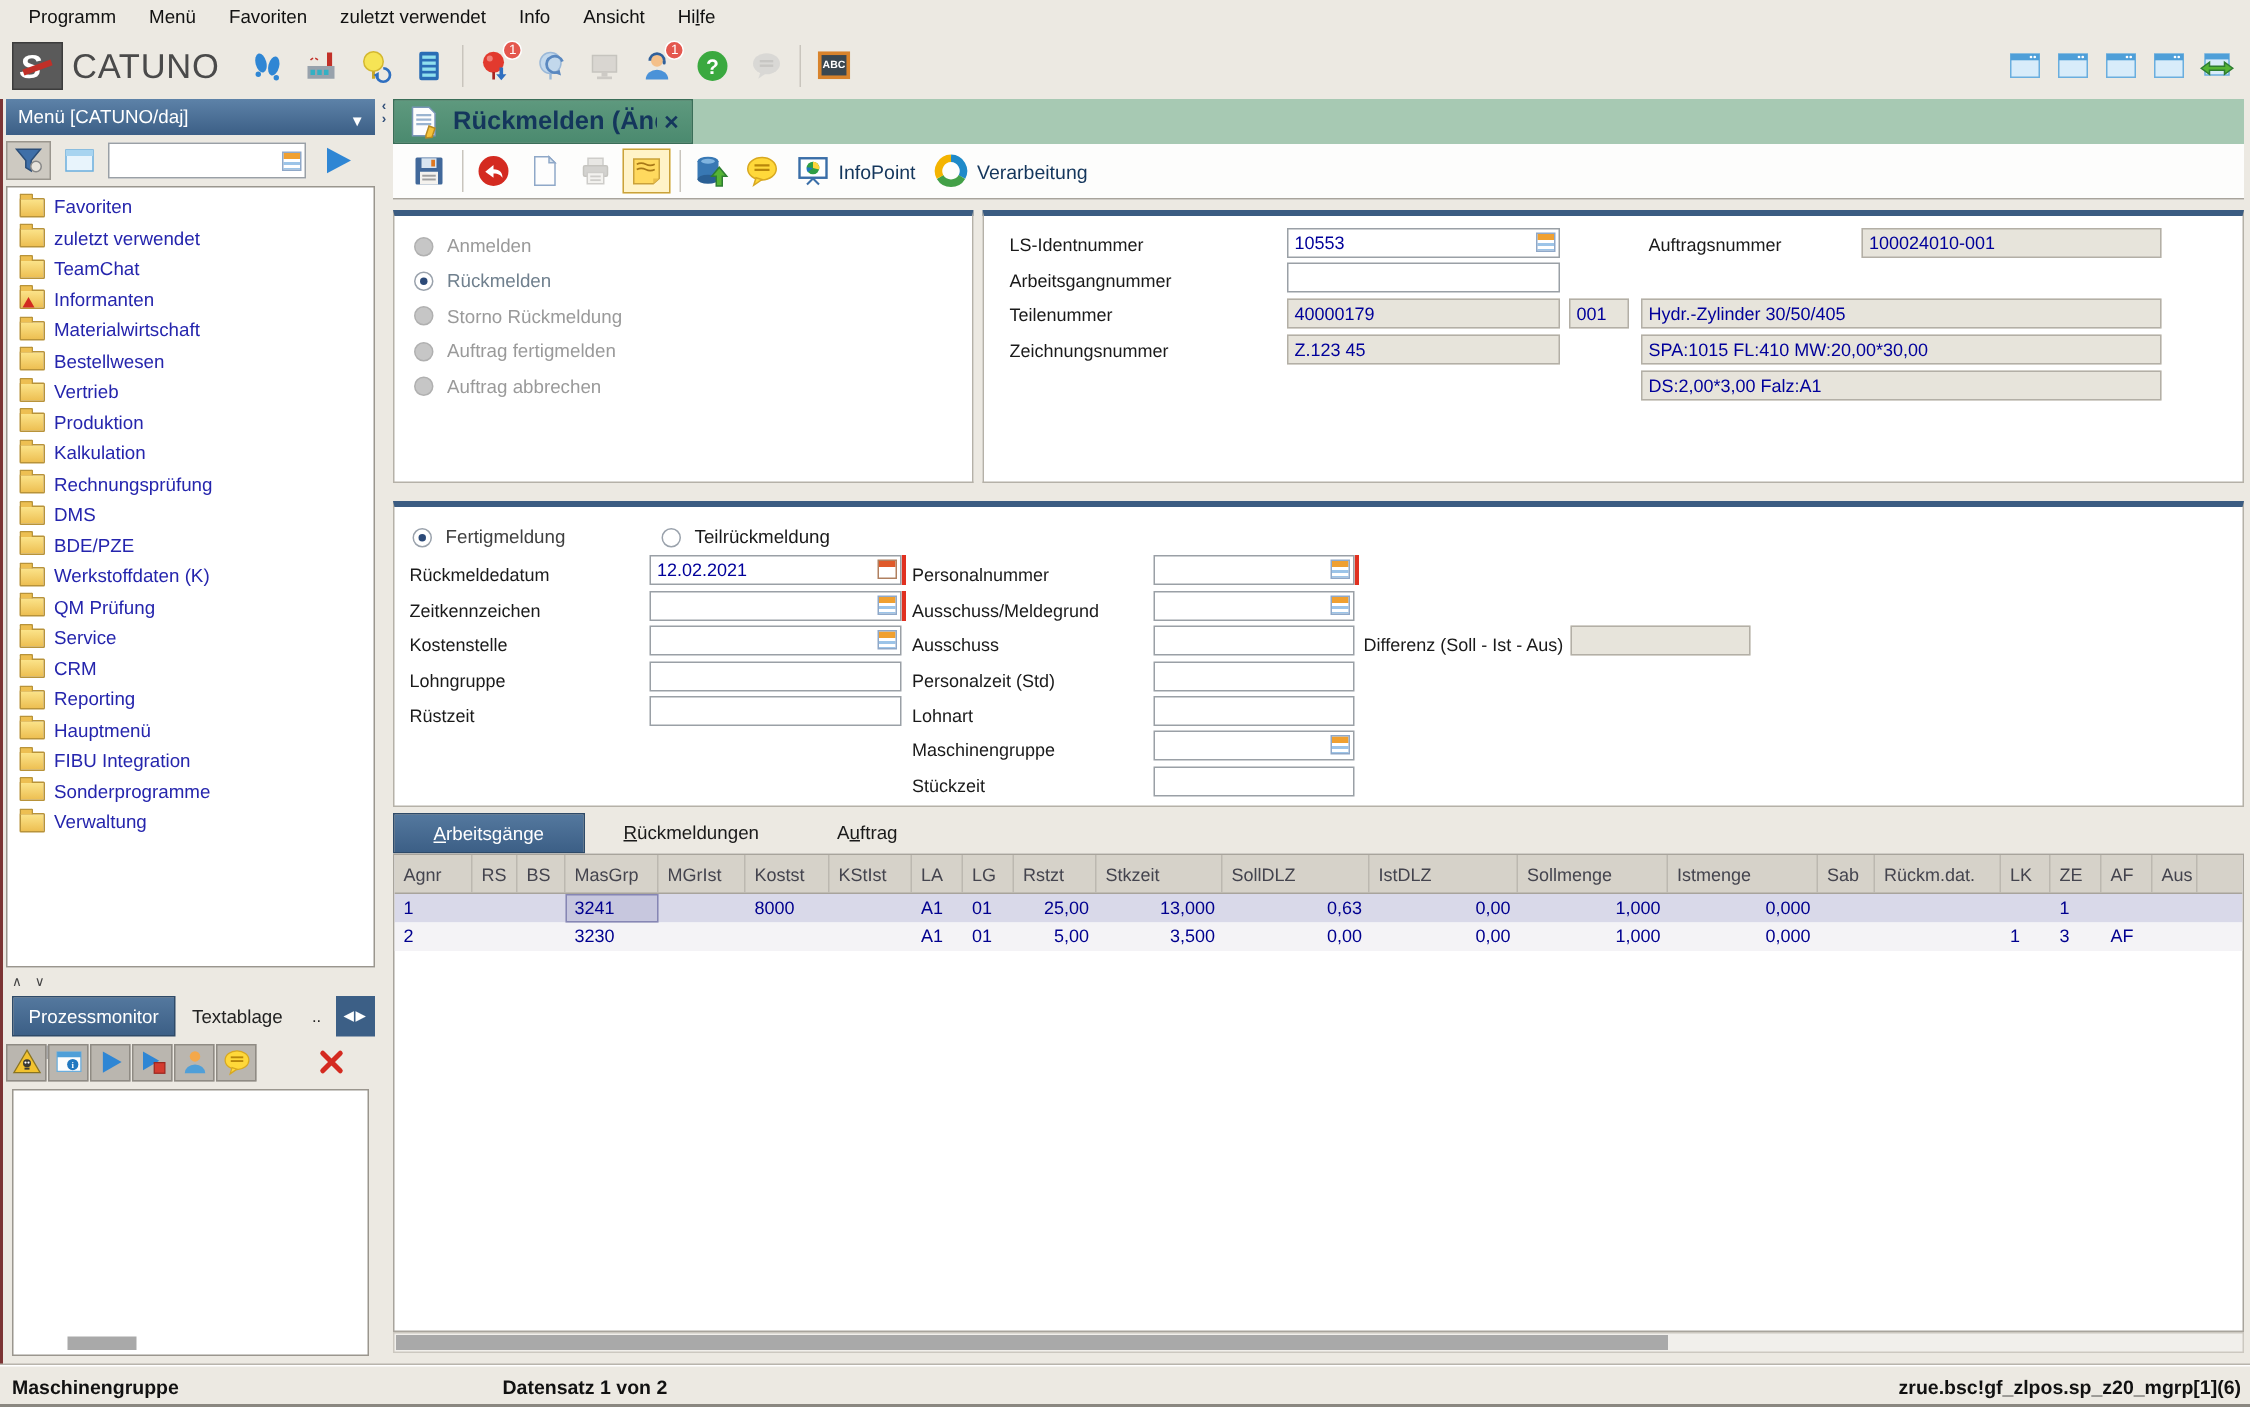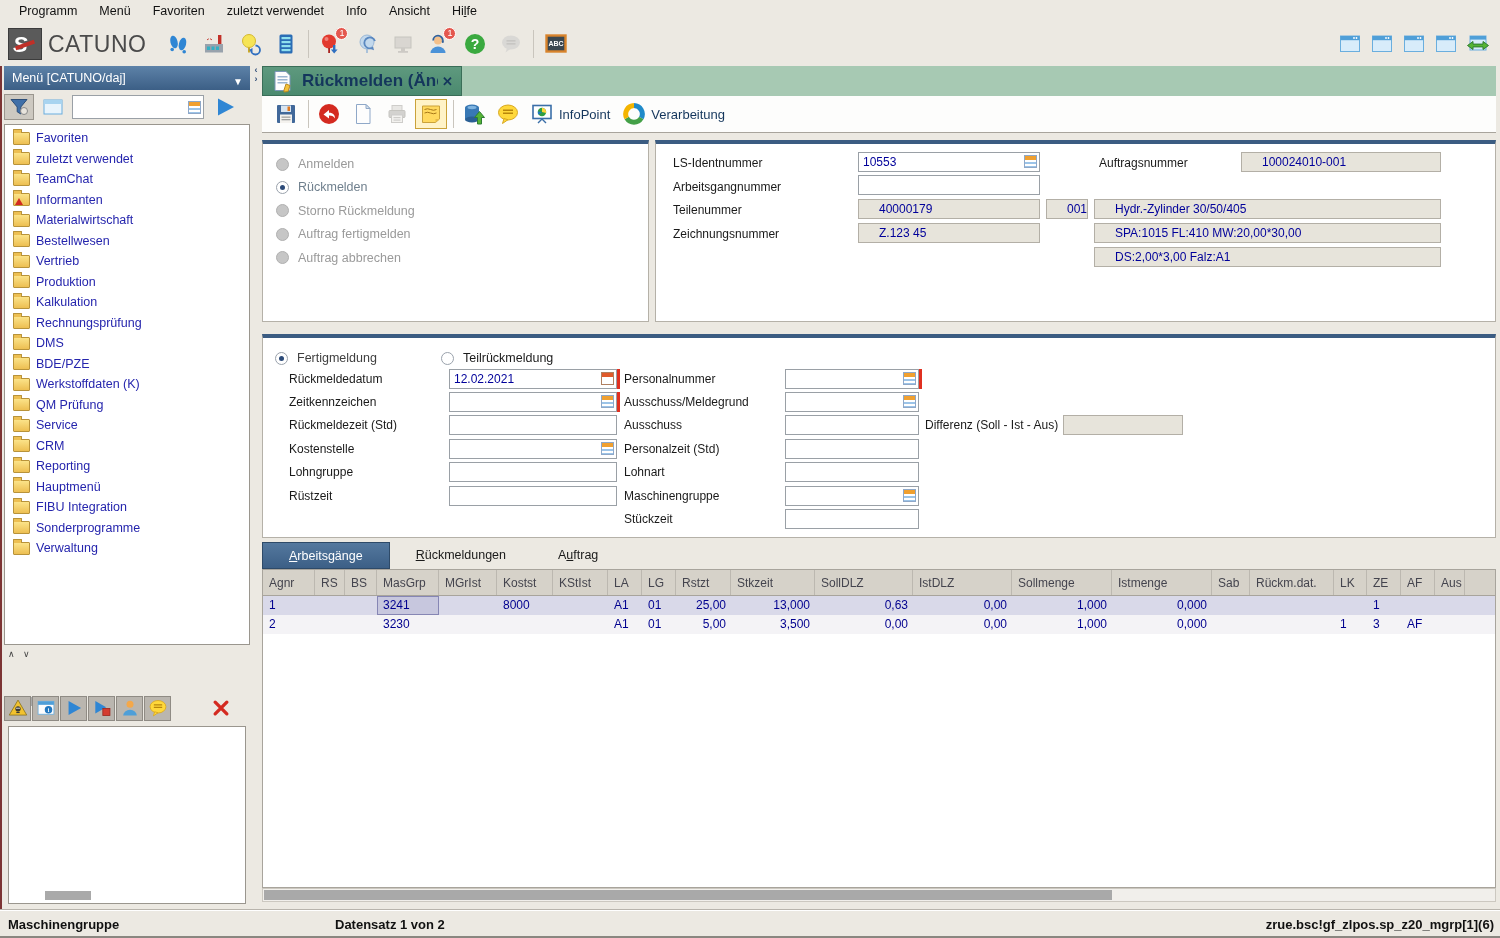--- a/index.html
+++ b/index.html
@@ -79,30 +79,30 @@
 
   .radio { width:13px; height:13px; border-radius:50%; border:1px solid #9aa2ac; background:#fff; position:relative; flex:none; }
   .radio.dis { background:#c6c6c6; border-color:#b0b0b0; }
   .radio.sel:after { content:""; position:absolute; left:3px; top:3px; width:5px; height:5px; border-radius:50%; background:#2c4a78; }
   .mode-row { position:absolute; left:13px; display:flex; align-items:center; height:20px; }
   .mode-row .lbl { margin-left:9px; font-size:12.5px; color:#9a9a9a; }
   .mode-row.on .lbl { color:#70808e; }
 
   .flabel { font-size:12px; color:#1a1a1a; }
   .tinput { height:20px; border:1px solid #9aa0a6; background:#fff; color:#00009a; font-size:12px; padding:1px 4px; font-family:"Liberation Sans",sans-serif; }
-  .treadonly { height:20px; border:1px solid #b3afa6; background:#e7e4db; color:#00009a; font-size:12px; padding:2px 20px; overflow:hidden; white-space:nowrap; }
+  .treadonly { height:20px; border:1px solid #b3afa6; background:#e7e4db; color:#00009a; font-size:12px; padding:2px 4px; overflow:hidden; white-space:nowrap; }
   .fwrap { position:relative; display:inline-block; }
   .mini-lookup { display:inline-block; width:13px; height:13px; border:1px solid #8fa8c8; background:linear-gradient(#f0a030 0 4px, #ffffff 4px 6px, #9cc4e8 6px 8px, #ffffff 8px 10px, #9cc4e8 10px 13px); }
   .fic { position:absolute; right:3px; top:3px; }
   .mini-cal { display:inline-block; width:13px; height:13px; border:1px solid #b08060; background:linear-gradient(#e05a2a 0 4px, #fff 4px 13px); }
   .reqbar { display:inline-block; width:3px; height:20px; background:#e03020; vertical-align:top; }
 
   .abs { position:absolute; }
 
-  .mrow { display:flex; align-items:center; height:23.4px;margin-left:16px; }
+  .mrow { display:flex; align-items:flex-end; height:23.4px; }
   .mrow .flabel { width:160px; flex:none; }
   .mcol-right .mrow .flabel { width:161px; }
   .mrow .tinput { width:168px; }
   .mcol-right .mrow .tinput { width:134px; }
   .extra-label { margin-left:6px; font-size:12px; white-space:nowrap; }
   .extra-field { margin-left:5px; width:120px; }
 
   
   .tbl-tabs { position:absolute; left:0; top:476px; height:27px; display:flex; align-items:flex-end; }
   .tbl-tab { padding:0 26px; height:27px; line-height:27px; font-size:12.5px; color:#1a1a1a; }
@@ -397,20 +397,26 @@
         <span class="tree-label">Sonderprogramme</span>
       </div>
       <div class="tree-item">
         <span class="folder"></span>
         <span class="tree-label">Verwaltung</span>
       </div>
     </div>
   <div class="tree-hthumb" style="top:631px;"></div>
   <div class="side-updown">∧ ∨</div>
 
+  <div class="proc-tabs">
+    <div class="proc-tab-active">Prozessmonitor</div>
+    <div class="proc-tab">Textablage</div>
+    <div class="proc-dots">..</div>
+    <div class="proc-arrows">◀▶</div>
+  </div>
   <div class="proc-toolbar" id="procToolbar">
       <button class="proc-btn">
         <span class="ic"><svg xmlns="http://www.w3.org/2000/svg" width="20" height="20" viewBox="0 0 24 24">
             <path d="M12 2.5 L22.5 20.5 H1.5 z" fill="#f2c22e" stroke="#8a7420"></path>
             <circle cx="12" cy="13" r="3.2" fill="#3a3a34"></circle>
             <circle cx="10.8" cy="12.4" r=".9" fill="#fff"></circle>
             <circle cx="13.2" cy="12.4" r=".9" fill="#fff"></circle>
             <rect x="10" y="16.5" width="4" height="1.6" fill="#3a3a34"></rect>
           </svg></span>
       </button>
@@ -622,24 +628,20 @@
           <span class="flabel">Rückmeldedatum</span>
           <span class="fwrap"><input class="tinput" value="12.02.2021" style="padding-right: 18px;"><span class="mini-cal fic"></span></span>
           <span class="reqbar"></span>
         </div>
         <div class="mrow">
           <span class="flabel">Zeitkennzeichen</span>
           <span class="fwrap"><input class="tinput" style="padding-right: 18px;"><span class="mini-lookup fic"></span></span>
           <span class="reqbar"></span>
         </div>
         <div class="mrow">
-          <span class="flabel">Rückmeldezeit (Std)</span>
-          <span class="fwrap"><input class="tinput" style=""></span>
-        </div>
-        <div class="mrow">
           <span class="flabel">Kostenstelle</span>
           <span class="fwrap"><input class="tinput" style="padding-right: 18px;"><span class="mini-lookup fic"></span></span>
         </div>
         <div class="mrow">
           <span class="flabel">Lohngruppe</span>
           <span class="fwrap"><input class="tinput" style=""></span>
         </div>
         <div class="mrow">
           <span class="flabel">Rüstzeit</span>
           <span class="fwrap"><input class="tinput" style=""></span>

